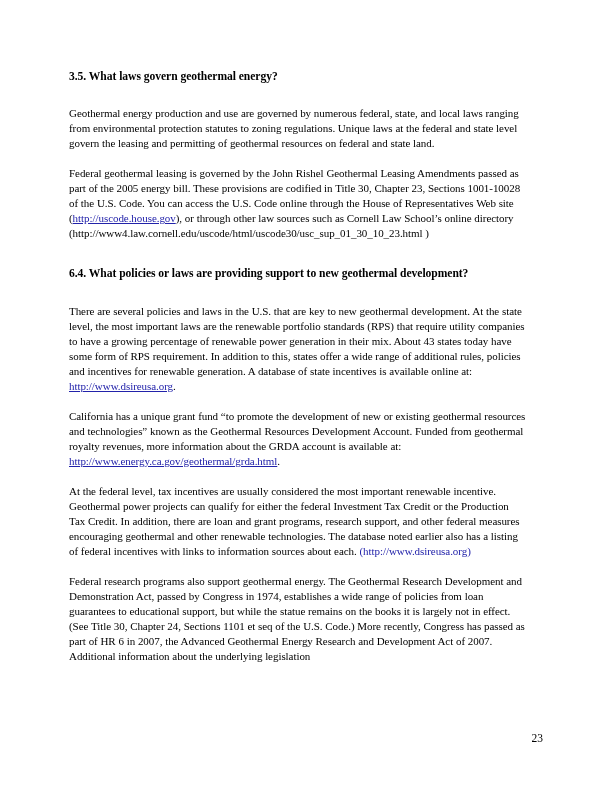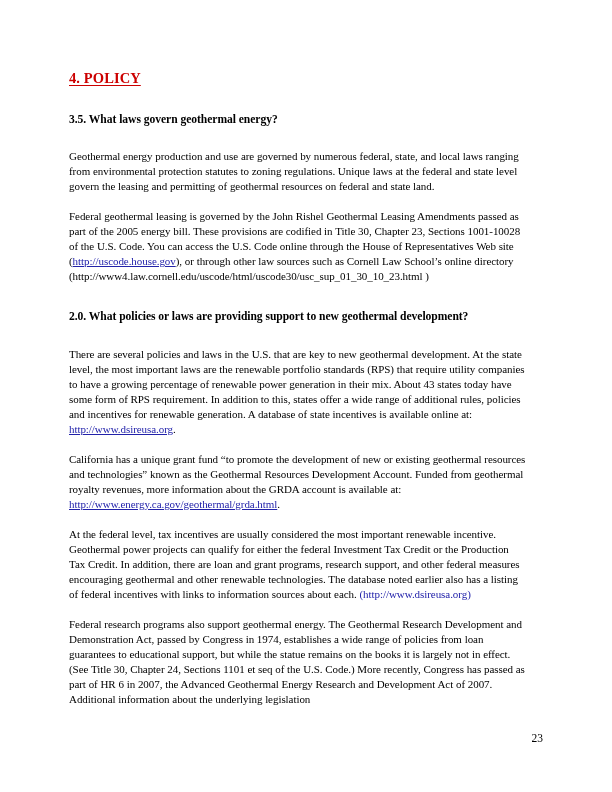--- a/index.html
+++ b/index.html
@@ -94,29 +94,28 @@
     line-height: 1;
     color: #000000;
   }
 </style>
 </head>
 <body>
 
 <div class="page">
   <div class="doc-body">
 
-    <h1 class="section-heading">4. POLICY</h1>
 
     <h2 class="sub-heading">3.5. What laws govern geothermal energy?</h2>
 
     <p class="para">Geothermal energy production and use are governed by numerous federal, state, and local laws ranging from environmental protection statutes to zoning regulations.  Unique laws at the federal and state level govern the leasing and permitting of geothermal resources on federal and state land.</p>
 
     <p class="para"><span>Federal geothermal leasing is governed by the John Rishel Geothermal Leasing Amendments passed as part of the 2005 energy bill.  These provisions are codified in Title 30, Chapter 23, Sections 1001-10028 of the U.S. Code.  You can access the U.S. Code online through the House of Representatives Web site (</span><a class="doc-link" href="#">http://uscode.house.gov</a><span>), or through other law sources such as Cornell Law School’s online directory</span><br><span class="plain-url">(http://www4.law.cornell.edu/uscode/html/uscode30/usc_sup_01_30_10_23.html )</span></p>
 
-    <h2 class="sub-heading spaced-top">2.0. What policies or laws are providing support to new geothermal development?</h2>
+    <h2 class="sub-heading spaced-top">6.4. What policies or laws are providing support to new geothermal development?</h2>
 
     <p class="para"><span>There are several policies and laws in the U.S. that are key to new geothermal development.  At the state level, the most important laws are the renewable portfolio standards (RPS) that require utility companies to have a growing percentage of renewable power generation in their mix.  About 43 states today have some form of RPS requirement.  In addition to this, states offer a wide range of additional rules, policies and incentives for renewable generation.  A database of state incentives is available online at: </span><a class="doc-link" href="#">http://www.dsireusa.org</a><span>.</span></p>
 
     <p class="para"><span>California has a unique grant fund “to promote the development of new or existing geothermal resources and technologies” known as the Geothermal Resources Development Account.  Funded from geothermal royalty revenues, more information about the GRDA account is available at: </span><a class="doc-link" href="#">http://www.energy.ca.gov/geothermal/grda.html</a><span>.</span></p>
 
     <p class="para"><span>At the federal level, tax incentives are usually considered the most important renewable incentive.  Geothermal power projects can qualify for either the federal Investment Tax Credit or the Production Tax Credit.  In addition, there are loan and grant programs, research support, and other federal measures encouraging geothermal and other renewable technologies.  The database noted earlier also has a listing of federal incentives with links to information sources about each. </span><span class="doc-link-plain">(</span><span class="doc-link-plain">http://www.dsireusa.org</span><span class="doc-link-plain">)</span></p>
 
     <p class="para tight">Federal research programs also support geothermal energy.  The Geothermal Research Development and Demonstration Act, passed by Congress in 1974, establishes a wide range of policies from loan guarantees to educational support, but while the statue remains on the books it is largely not in effect.  (See Title 30, Chapter 24, Sections 1101 et seq of the U.S. Code.)  More recently, Congress has passed as part of HR 6 in 2007, the Advanced Geothermal Energy Research and Development Act of 2007.  Additional information about the underlying legislation</p>
 
   </div>

